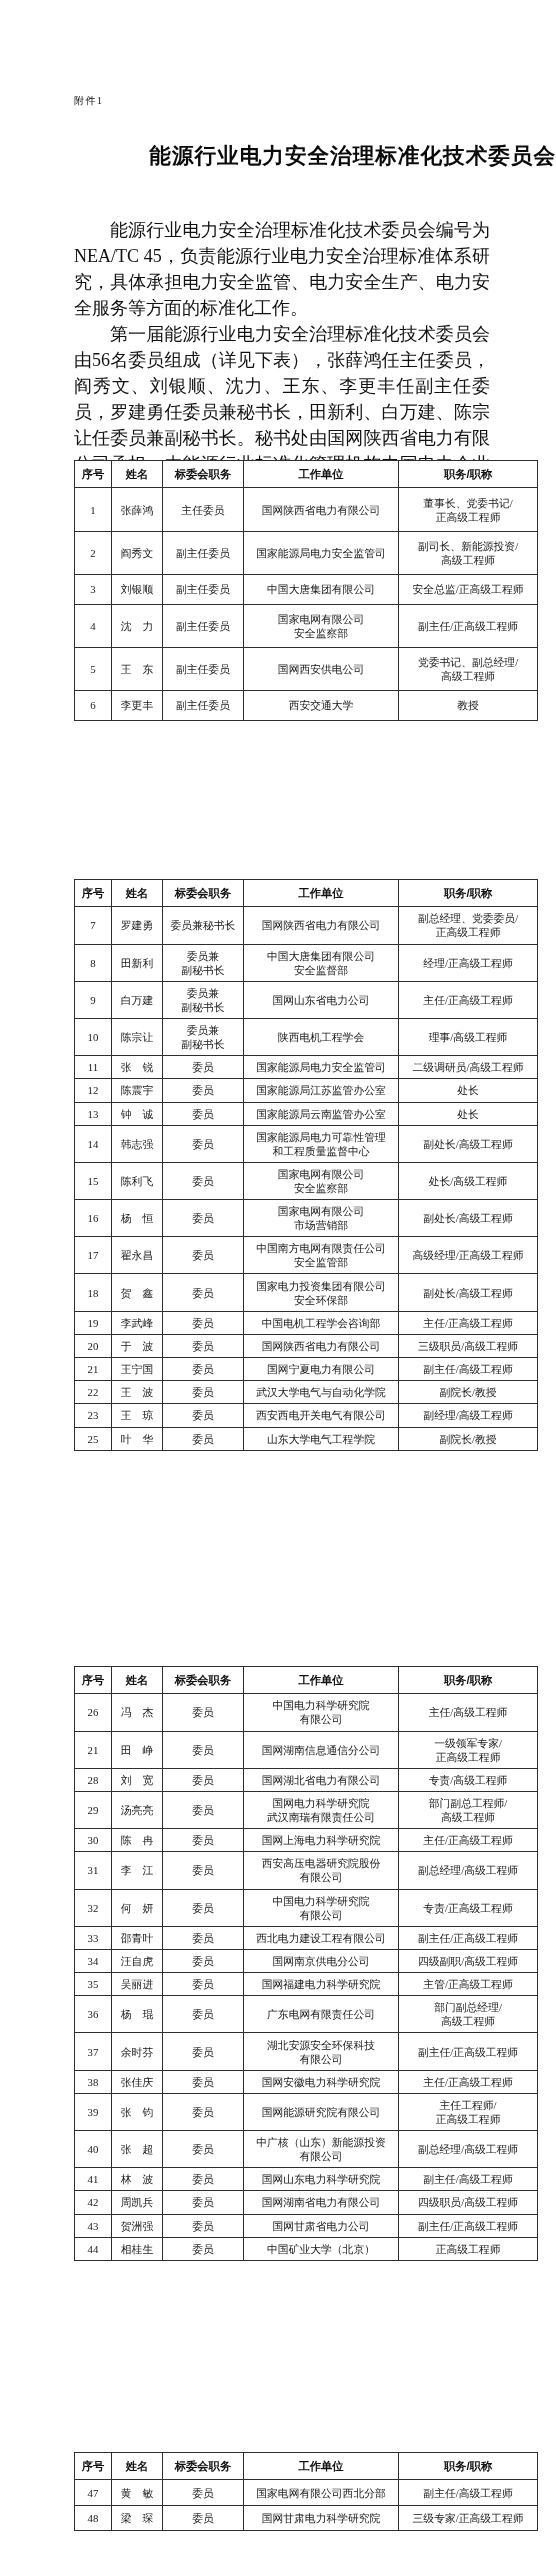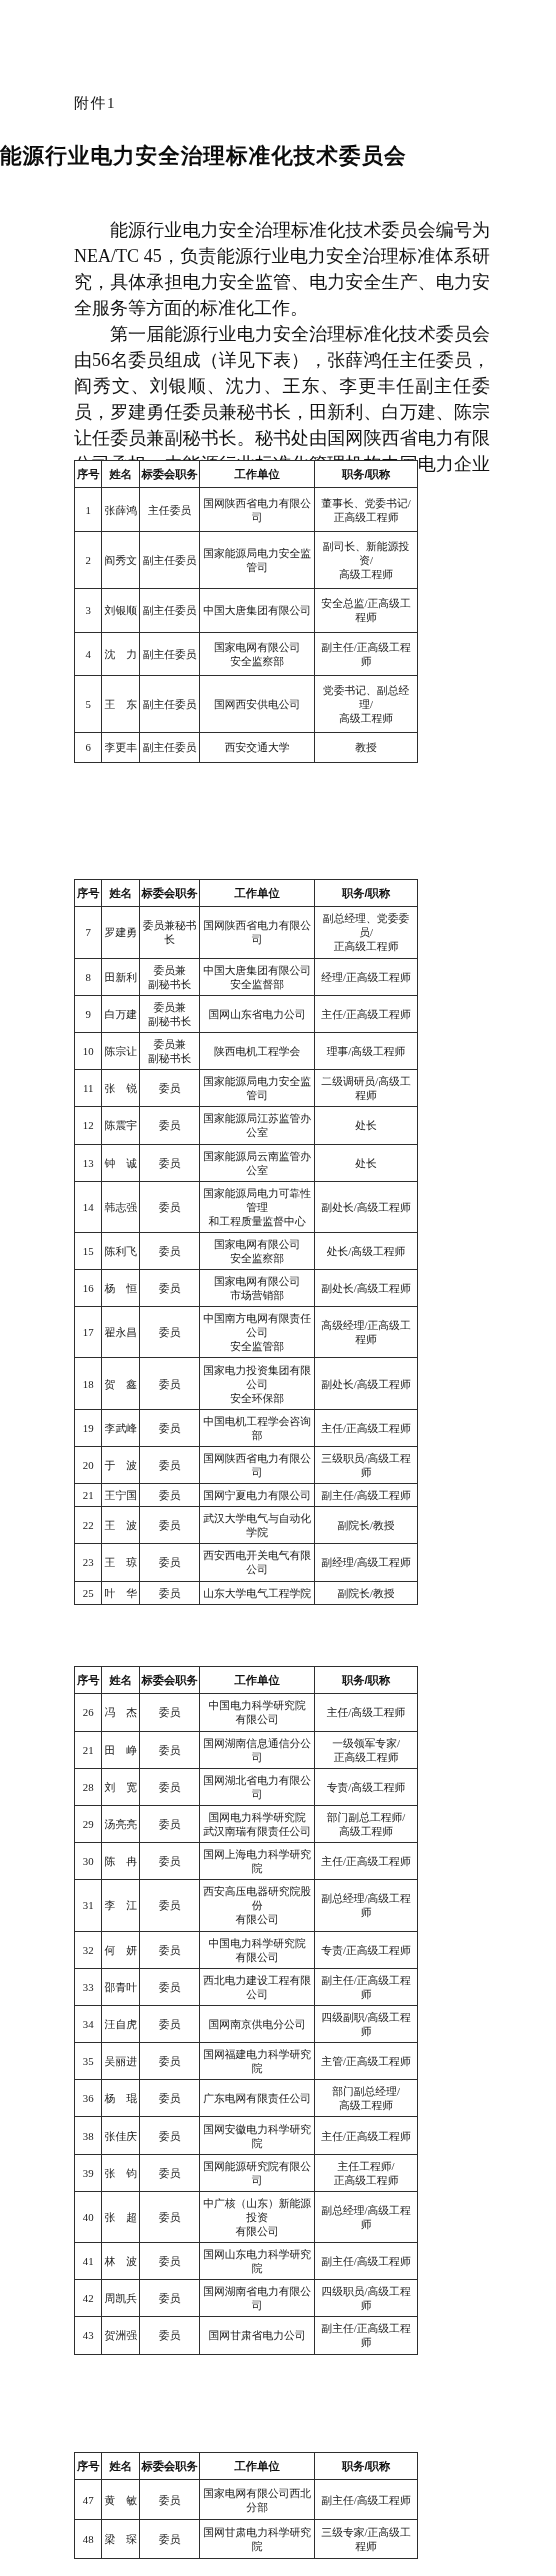--- a/index.html
+++ b/index.html
@@ -9,49 +9,49 @@
     height:3145px;
     background:#ffffff;
     font-family:"Liberation Serif",serif;
     color:#121212;
     overflow:hidden;
   }
   .attachment{
     position:absolute;
     left:74px;
     top:94px;
-    font-size:15px;
+    font-size:10px;
     letter-spacing:1.5px;
   }
   .doc-title{
     position:absolute;
     left:0;
     top:141px;
     width:556px;
-    text-align:left;
+    text-align:right;
     font-family:"Liberation Sans",sans-serif;
     font-weight:bold;
     font-size:21.6px;
     letter-spacing:1px;
     color:#0b0b0b;
   }
   .intro{
     position:absolute;
     left:74px;
     top:217px;
     width:416px;
     font-size:18px;
     line-height:26px;
     text-align:justify;
   }
   .intro p{margin:0;text-indent:2em;}
   table{
     position:absolute;
     left:74px;
-    width:344px;
+    width:464px;
     border-collapse:collapse;
     table-layout:fixed;
     background:#ffffff;
   }
   .t1{top:460px;}
   .t2{top:879px;}
   .t3{top:1666px;}
   .t4{top:2452px;}
   col.c1{width:8%;}
   col.c2{width:11%;}
@@ -415,20 +415,28 @@
         </tr>
         <tr>
           <td>36</td>
           <td>杨　琨</td>
           <td>委员</td>
           <td>广东电网有限责任公司</td>
           <td>部门副总经理/
 高级工程师</td>
         </tr>
         <tr>
+          <td>37</td>
+          <td>余时芬</td>
+          <td>委员</td>
+          <td>湖北安源安全环保科技
+有限公司</td>
+          <td>副主任/正高级工程师</td>
+        </tr>
+        <tr>
           <td>38</td>
           <td>张佳庆</td>
           <td>委员</td>
           <td>国网安徽电力科学研究院</td>
           <td>主任/正高级工程师</td>
         </tr>
         <tr>
           <td>39</td>
           <td>张　钧</td>
           <td>委员</td>
@@ -457,20 +465,27 @@
           <td>委员</td>
           <td>国网湖南省电力有限公司</td>
           <td>四级职员/高级工程师</td>
         </tr>
         <tr>
           <td>43</td>
           <td>贺洲强</td>
           <td>委员</td>
           <td>国网甘肃省电力公司</td>
           <td>副主任/正高级工程师</td>
+        </tr>
+        <tr>
+          <td>44</td>
+          <td>相桂生</td>
+          <td>委员</td>
+          <td>中国矿业大学（北京）</td>
+          <td>正高级工程师</td>
         </tr>
       </tbody>
   </table>
 
   <table class="t4">
     <colgroup>
         <col class="c1">
         <col class="c2">
         <col class="c3">
         <col class="c4">

